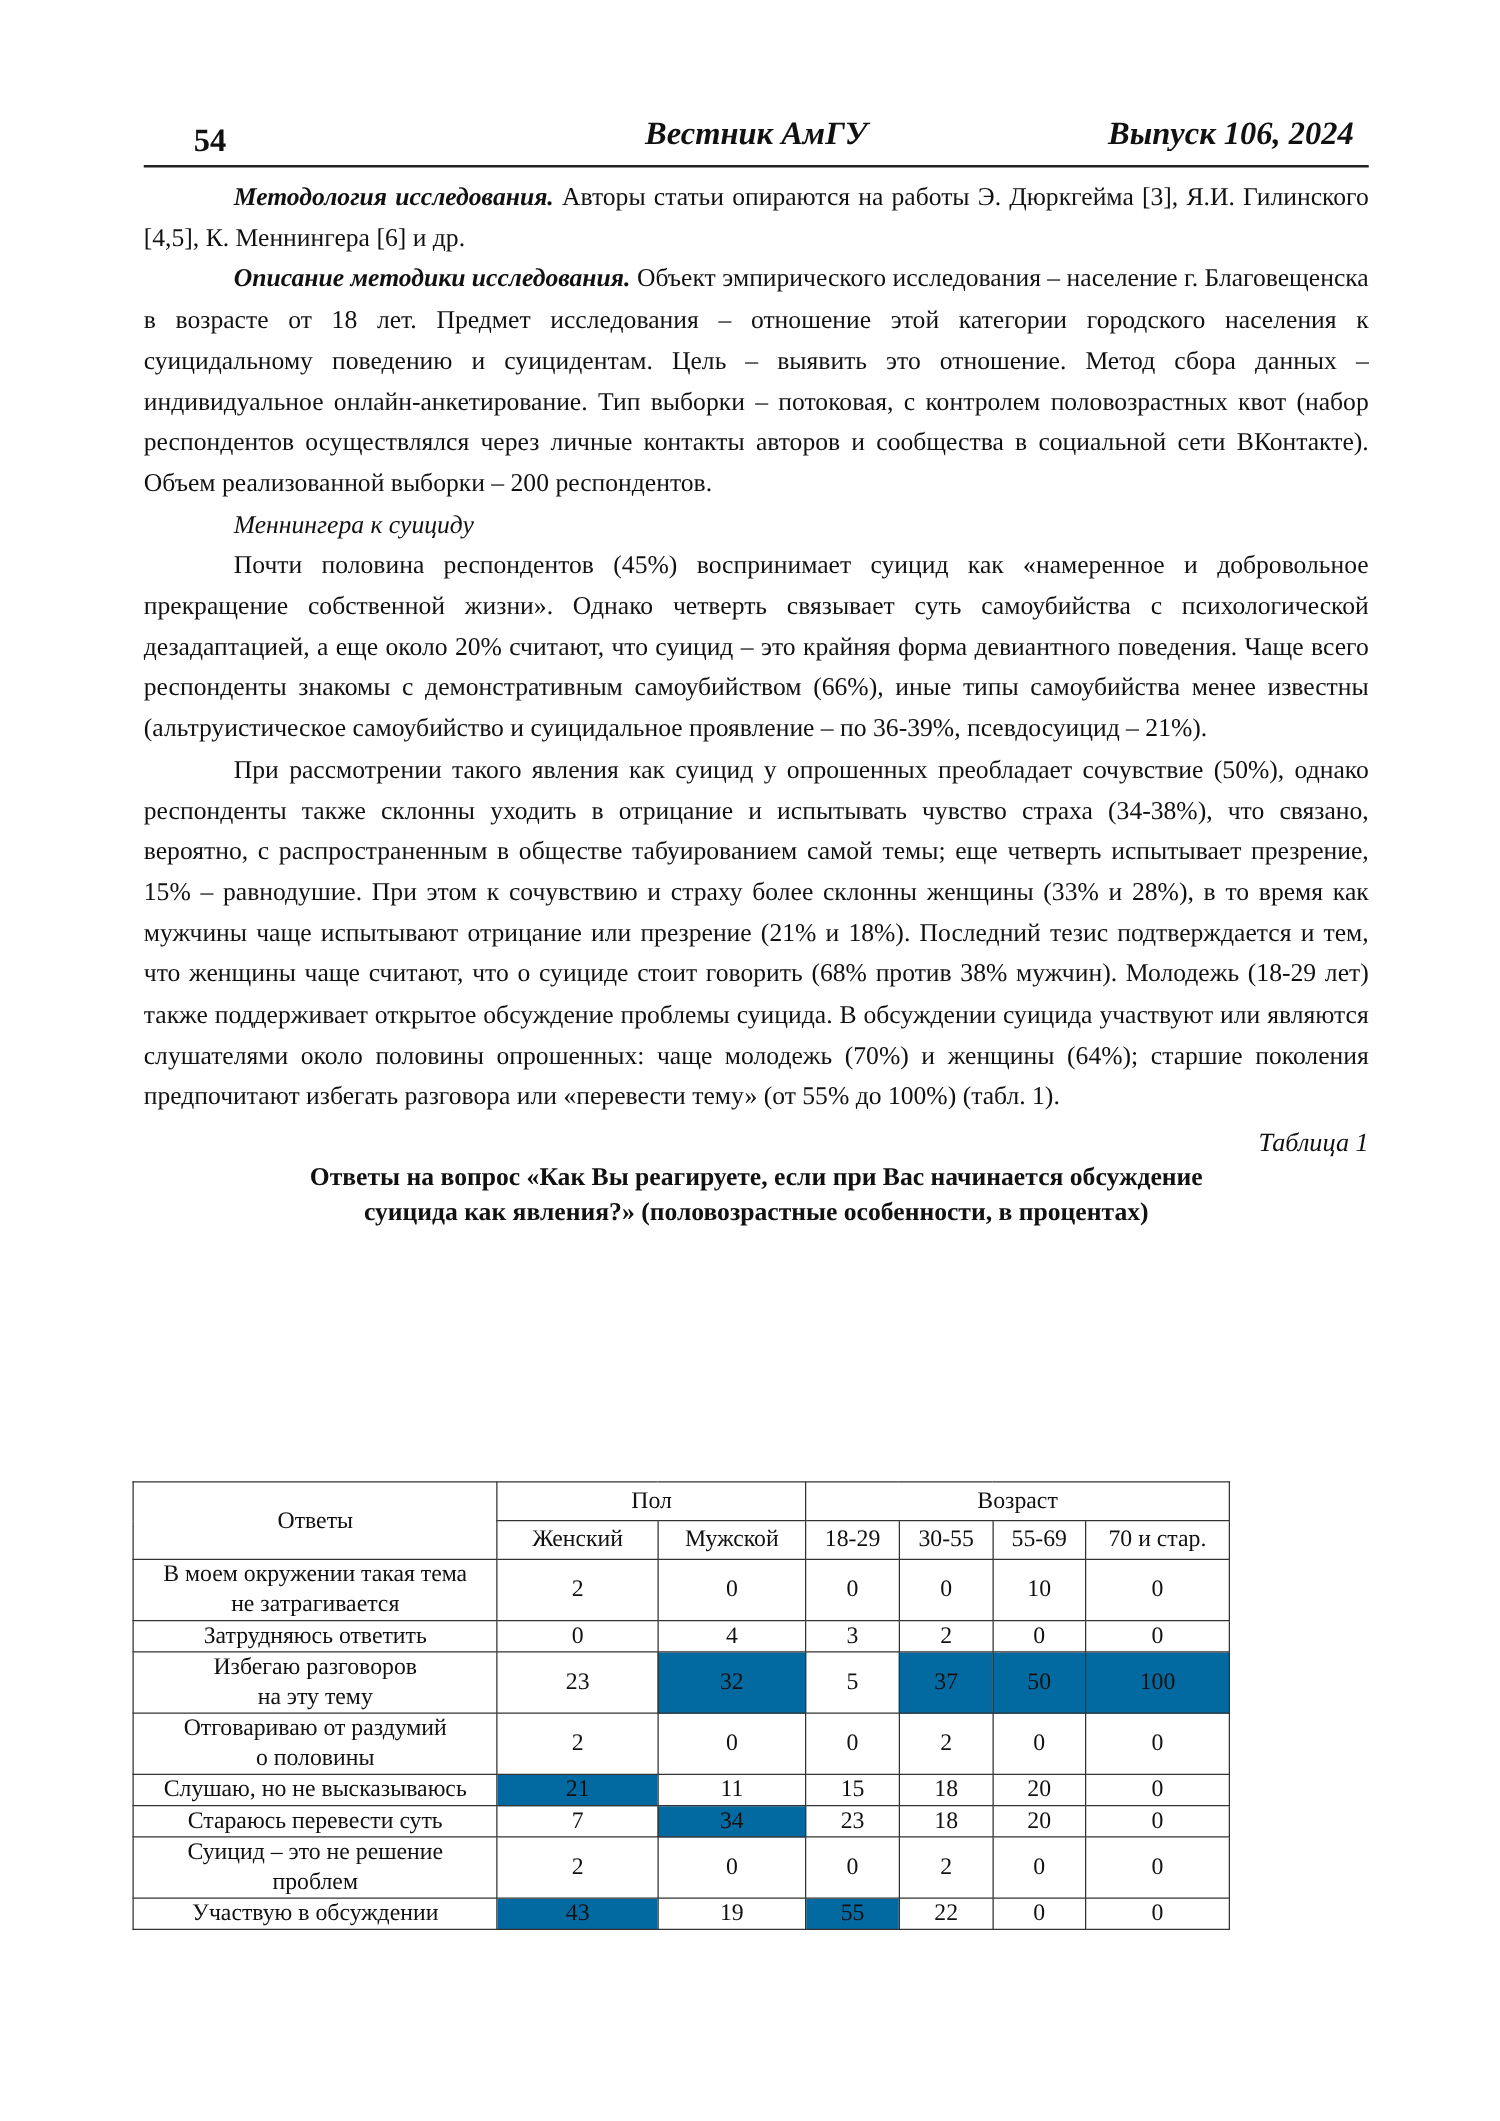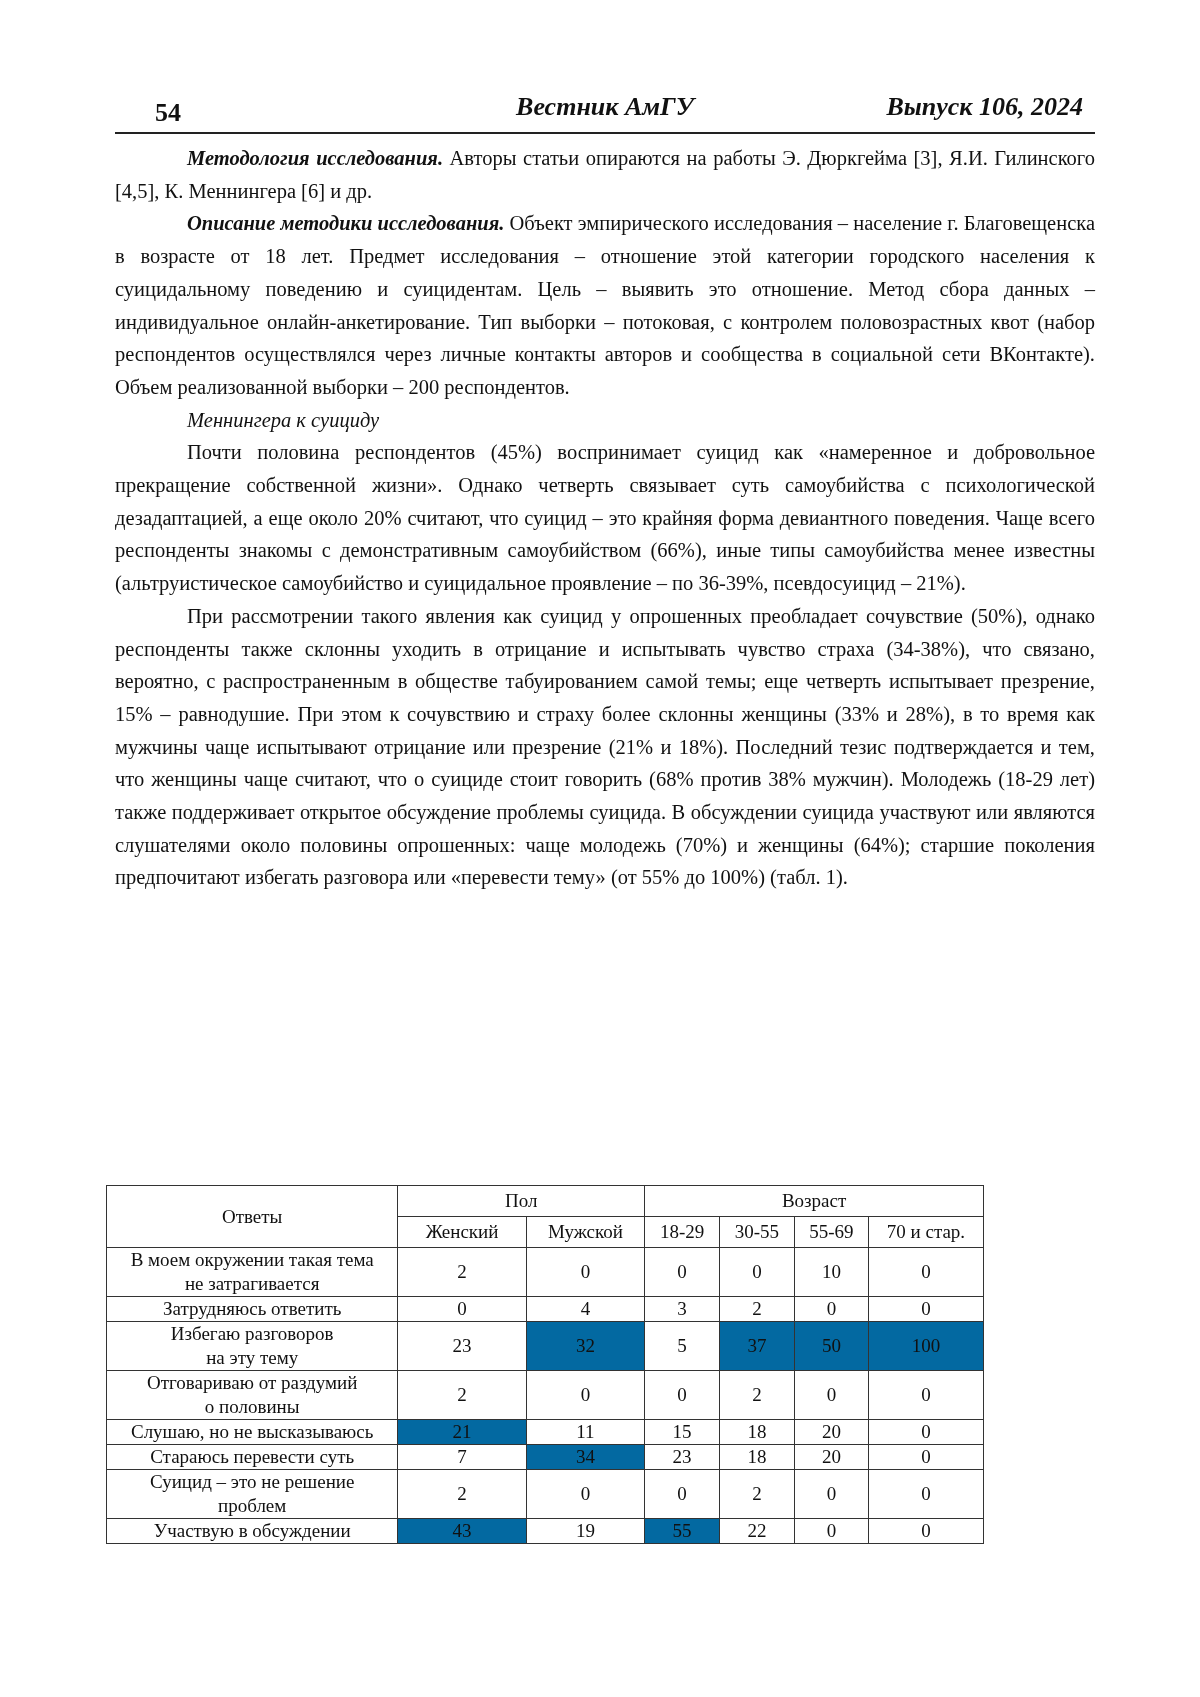--- a/index.html
+++ b/index.html
@@ -33,20 +33,25 @@
     <span class="issue">Выпуск 106, 2024</span>
   </div>
   <div class="rule"></div>
 
   <div class="body-text">
     <p><span class="bi">Методология исследования.</span><span> Авторы статьи опираются на работы Э. Дюркгейма [3], Я.И. Гилинского [4,5], К. Меннингера [6] и др.</span></p>
     <p><span class="bi">Описание методики исследования.</span><span> Объект эмпирического исследования – население г. Благовещенска в возрасте от 18 лет. Предмет исследования – отношение этой категории городского населения к суицидальному поведению и суицидентам. Цель – выявить это отношение. Метод сбора данных – индивидуальное онлайн-анкетирование. Тип выборки – потоковая, с контролем половозрастных квот (набор респондентов осуществлялся через личные контакты авторов и сообщества в социальной сети ВКонтакте). Объем реализованной выборки – 200 респондентов.</span></p>
     <p class="it">Меннингера к суициду</p>
     <p>Почти половина респондентов (45%) воспринимает суицид как «намеренное и добровольное прекращение собственной жизни». Однако четверть связывает суть самоубийства с психологической дезадаптацией, а еще около 20% считают, что суицид – это крайняя форма девиантного поведения. Чаще всего респонденты знакомы с демонстративным самоубийством (66%), иные типы самоубийства менее известны (альтруистическое самоубийство и суицидальное проявление – по 36-39%, псевдосуицид – 21%).</p>
     <p>При рассмотрении такого явления как суицид у опрошенных преобладает сочувствие (50%), однако респонденты также склонны уходить в отрицание и испытывать чувство страха (34-38%), что связано, вероятно, с распространенным в обществе табуированием самой темы; еще четверть испытывает презрение, 15% – равнодушие. При этом к сочувствию и страху более склонны женщины (33% и 28%), в то время как мужчины чаще испытывают отрицание или презрение (21% и 18%). Последний тезис подтверждается и тем, что женщины чаще считают, что о суициде стоит говорить (68% против 38% мужчин). Молодежь (18-29 лет) также поддерживает открытое обсуждение проблемы суицида. В обсуждении суицида участвуют или являются слушателями около половины опрошенных: чаще молодежь (70%) и женщины (64%); старшие поколения предпочитают избегать разговора или «перевести тему» (от 55% до 100%) (табл. 1).</p>
+    <div class="tab-label">Таблица 1</div>
+    <div class="tab-title">
+      <div>Ответы на вопрос «Как Вы реагируете, если при Вас начинается обсуждение</div>
+      <div>суицида как явления?» (половозрастные особенности, в процентах)</div>
+    </div>
   </div>
 
   <table class="data">
     <colgroup>
       <col style="width:330px">
         <col style="width:140px">
         <col style="width:127px">
         <col style="width:85px">
         <col style="width:85px">
         <col style="width:84px">

